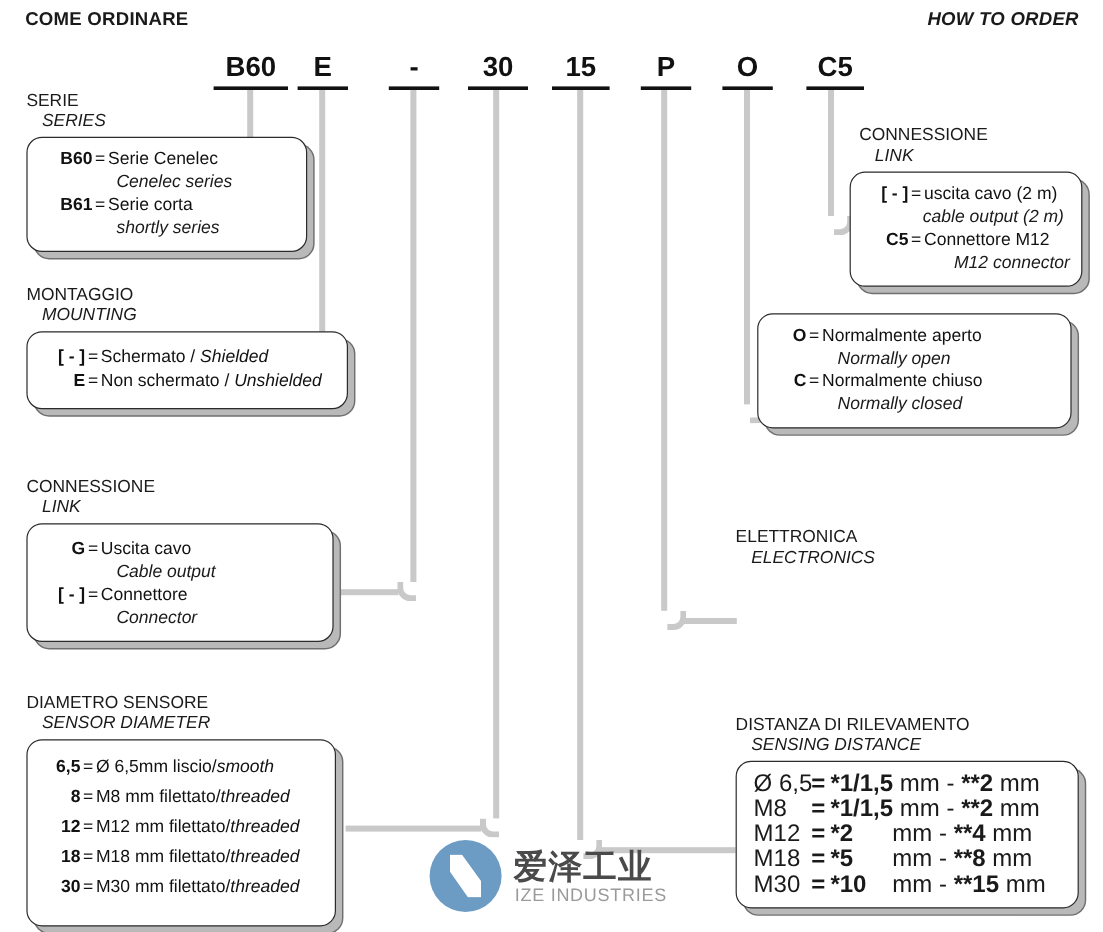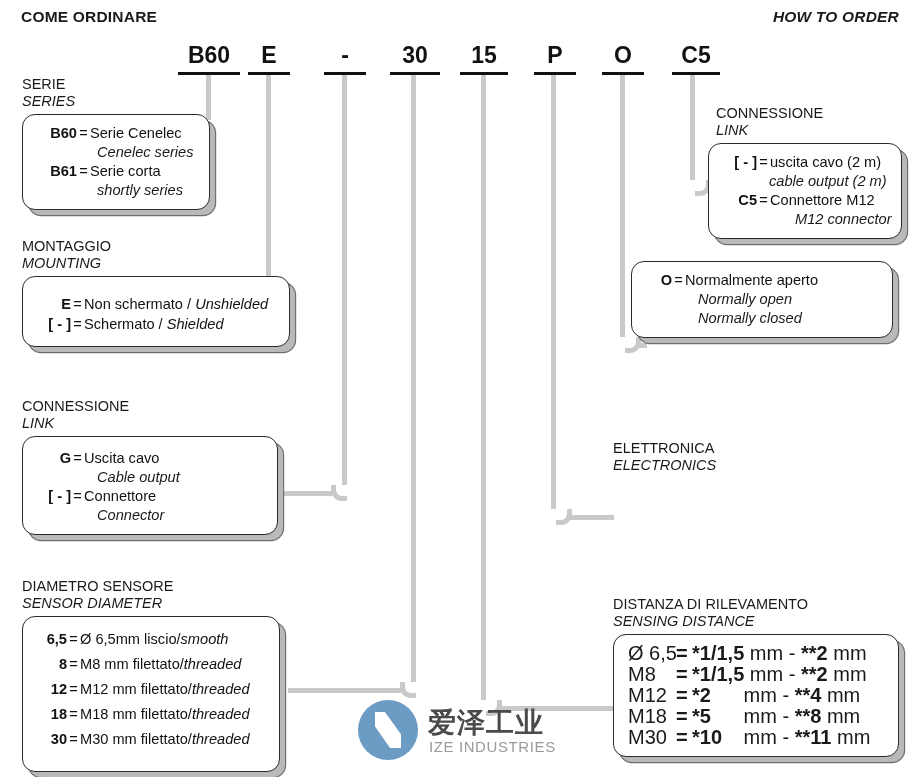--- a/index.html
+++ b/index.html
@@ -75,21 +75,21 @@
 
   
   .grp { position: absolute; }
   .grp-title {
     font-size: 14.5px;
     line-height: 17px;
     white-space: nowrap;
     margin-bottom: 4px;
   }
   .grp-title .it { display: block; }
-  .grp-title .en { display: block; font-style: italic; }
+  .grp-title .en { display: block; font-style: italic; margin-left: 13px; }
 
   .box {
     position: relative;
     box-sizing: border-box;
     background: #ffffff;
     border: 1.6px solid #2b2b2b;
     border-radius: 13px;
     padding: 9px 12px 9px 14px;
     box-shadow: 6px 6px 0 -1px #b9b9b9, 6px 6px 0 0.2px #6f6f6f;
   }
@@ -239,21 +239,21 @@
   <div class="lead lead-h" style="left:567px; top:515px; width:47px;"></div>
 
   <div class="lead lead-v" style="left:620px; top:75px; height:262px;"></div>
   <div class="elbow elbow-dr" style="left:625px; top:337px; width:11px; height:11px;"></div>
   <div class="lead lead-h" style="left:636px; top:343px; width:11px;"></div>
 
   <div class="lead lead-v" style="left:690px; top:75px; height:105px;"></div>
   <div class="elbow elbow-dr" style="left:695px; top:180px; width:11px; height:11px;"></div>
   <div class="lead lead-h" style="left:706px; top:186px; width:9px;"></div>
 
-  <div class="grp" style="left:22px; top:76px; width:188px;">
+  <div class="grp" style="left:22px; top:76px; width:234px;">
     <div class="grp-title">
       <span class="it">SERIE</span>
       <span class="en">SERIES</span>
     </div>
     <div class="box kw-40">
       <span class="row">
         <b class="k">B60</b><span class="eq">=</span><span class="v">Serie Cenelec</span>
       </span>
       <span class="sub indent-60">Cenelec series</span>
       <span class="row">
@@ -262,26 +262,26 @@
       <span class="sub indent-60">shortly series</span>
     </div>
   </div>
 
   <div class="grp" style="left:22px; top:238px; width:268px;">
     <div class="grp-title">
       <span class="it">MONTAGGIO</span>
       <span class="en">MOUNTING</span>
     </div>
     <div class="box kw-34" style="padding-top:12px; padding-bottom:12px;">
+      <span class="row">
+        <b class="k">[ - ]</b><span class="eq">=</span><span class="v">Schermato / </span><i>Shielded</i>
+      </span>
       <span class="row spacer-row">
         <b class="k">E</b><span class="eq">=</span><span class="v">Non schermato / </span><i>Unshielded</i>
       </span>
-      <span class="row">
-        <b class="k">[ - ]</b><span class="eq">=</span><span class="v">Schermato / </span><i>Shielded</i>
-      </span>
     </div>
   </div>
 
   <div class="grp" style="left:22px; top:398px; width:256px;">
     <div class="grp-title">
       <span class="it">CONNESSIONE</span>
       <span class="en">LINK</span>
     </div>
     <div class="box kw-34" style="padding-top:12px; ">
       <span class="row">
@@ -335,20 +335,23 @@
       <span class="sub indent-72">M12 connector</span>
     </div>
   </div>
 
   <div class="grp" style="left:645px; top:261px; width:254px;">
     <div class="box kw-26" style="margin-left:-14px; width:262px;">
       <span class="row">
         <b class="k">O</b><span class="eq">=</span><span class="v">Normalmente aperto</span>
       </span>
       <span class="sub indent-52">Normally open</span>
+      <span class="row">
+        <b class="k">C</b><span class="eq">=</span><span class="v">Normalmente chiuso</span>
+      </span>
       <span class="sub indent-52">Normally closed</span>
     </div>
   </div>
 
   <div class="grp" style="left:613px; top:440px; width:286px;">
     <div class="grp-title">
       <span class="it">ELETTRONICA</span>
       <span class="en">ELECTRONICS</span>
     </div>
   </div>
@@ -365,21 +368,21 @@
       <span class="sd-row">
         <span class="sd-k">M8</span><span class="sd-eq">=</span><span class="sd-a">*1/1,5</span> <span class="sd-u">mm</span> <span class="sd-sep">-</span> <span class="sd-b">**2</span> <span class="sd-u">mm</span>
       </span>
       <span class="sd-row">
         <span class="sd-k">M12</span><span class="sd-eq">=</span><span class="sd-a">*2</span> <span class="sd-u">mm</span> <span class="sd-sep">-</span> <span class="sd-b">**4</span> <span class="sd-u">mm</span>
       </span>
       <span class="sd-row">
         <span class="sd-k">M18</span><span class="sd-eq">=</span><span class="sd-a">*5</span> <span class="sd-u">mm</span> <span class="sd-sep">-</span> <span class="sd-b">**8</span> <span class="sd-u">mm</span>
       </span>
       <span class="sd-row">
-        <span class="sd-k">M30</span><span class="sd-eq">=</span><span class="sd-a">*10</span> <span class="sd-u">mm</span> <span class="sd-sep">-</span> <span class="sd-b">**11</span> <span class="sd-u">mm</span>
+        <span class="sd-k">M30</span><span class="sd-eq">=</span><span class="sd-a">*10</span> <span class="sd-u">mm</span> <span class="sd-sep">-</span> <span class="sd-b">**15</span> <span class="sd-u">mm</span>
       </span>
     </div>
   </div>
 
   <div class="logo" style="left:358px; top:700px; width:220px; height:70px;">
     <div class="logo-mark"></div>
     <div class="logo-cn">爱泽工业</div>
     <div class="logo-en">IZE INDUSTRIES</div>
   </div>
 

